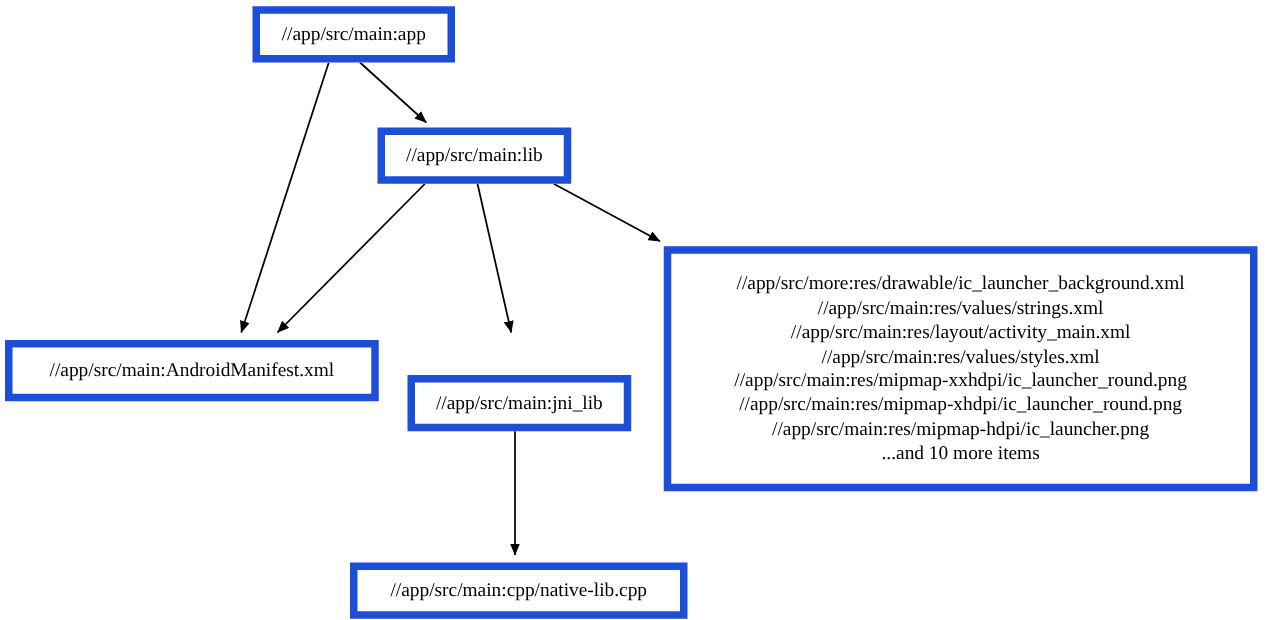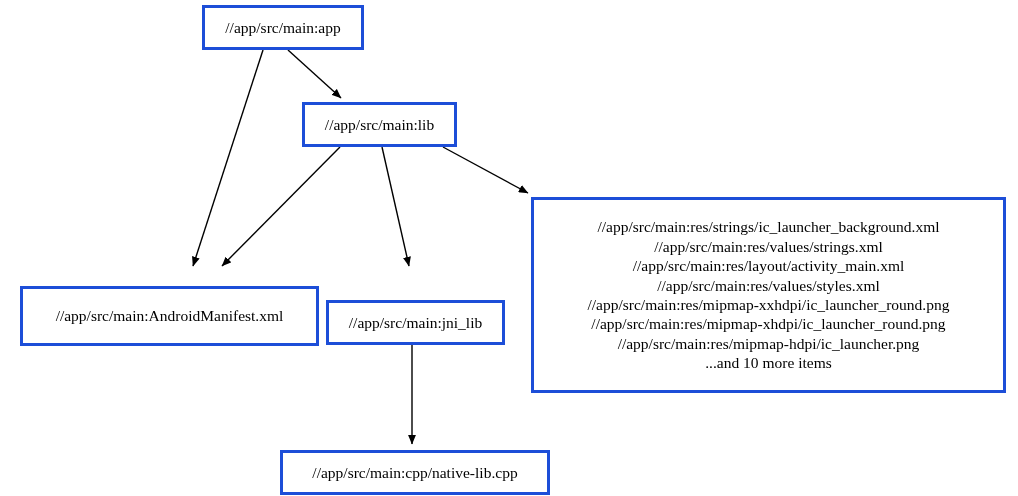--- a/index.html
+++ b/index.html
@@ -20,21 +20,21 @@
     position: absolute;
     left: 0;
     top: 0;
     width: 1018px;
     height: 496px;
     pointer-events: none;
   }
   .node {
     position: absolute;
     box-sizing: border-box;
-    border: 3px solid #1d4ed8;
+    border: 6px solid #1d4ed8;
     background: #ffffff;
     display: flex;
     align-items: center;
     justify-content: center;
     text-align: center;
     color: #000000;
     font-size: 15.5px;
     line-height: 1.0;
     white-space: nowrap;
     z-index: 2;
@@ -86,35 +86,35 @@
   </svg>
 
   <div class="node" style="left:202px; top:5px; width:162px; height:45px;">
     <span class="node-label">//app/src/main:app</span>
   </div>
 
   <div class="node" style="left:302px; top:102px; width:155px; height:45px;text-align:right;">
     <span class="node-label">//app/src/main:lib</span>
   </div>
 
-  <div class="node" style="left:20px; top:272px; width:299px; height:60px;margin-top:14px;">
+  <div class="node" style="left:4px; top:272px; width:299px; height:49px;">
     <span class="node-label">//app/src/main:AndroidManifest.xml</span>
   </div>
 
   <div class="node" style="left:326px; top:272px; width:179px; height:45px;margin-top:28px;">
     <span class="node-label">//app/src/main:jni_lib</span>
   </div>
 
   <div class="node" style="left:280px; top:450px; width:270px; height:45px;text-align:right;">
     <span class="node-label">//app/src/main:cpp/native-lib.cpp</span>
   </div>
 
   <div class="node multiline" style="left:531px; top:197px; width:475px; height:196px;">
     <span class="multi-list" id="resources-lines">
-        <span class="dep-line">//app/src/main:res/strings/ic_launcher_background.xml</span>
+        <span class="dep-line">//app/src/more:res/drawable/ic_launcher_background.xml</span>
         <span class="dep-line">//app/src/main:res/values/strings.xml</span>
         <span class="dep-line">//app/src/main:res/layout/activity_main.xml</span>
         <span class="dep-line">//app/src/main:res/values/styles.xml</span>
         <span class="dep-line">//app/src/main:res/mipmap-xxhdpi/ic_launcher_round.png</span>
         <span class="dep-line">//app/src/main:res/mipmap-xhdpi/ic_launcher_round.png</span>
         <span class="dep-line">//app/src/main:res/mipmap-hdpi/ic_launcher.png</span>
         <span class="dep-line">...and 10 more items</span>
       </span>
   </div>
 

